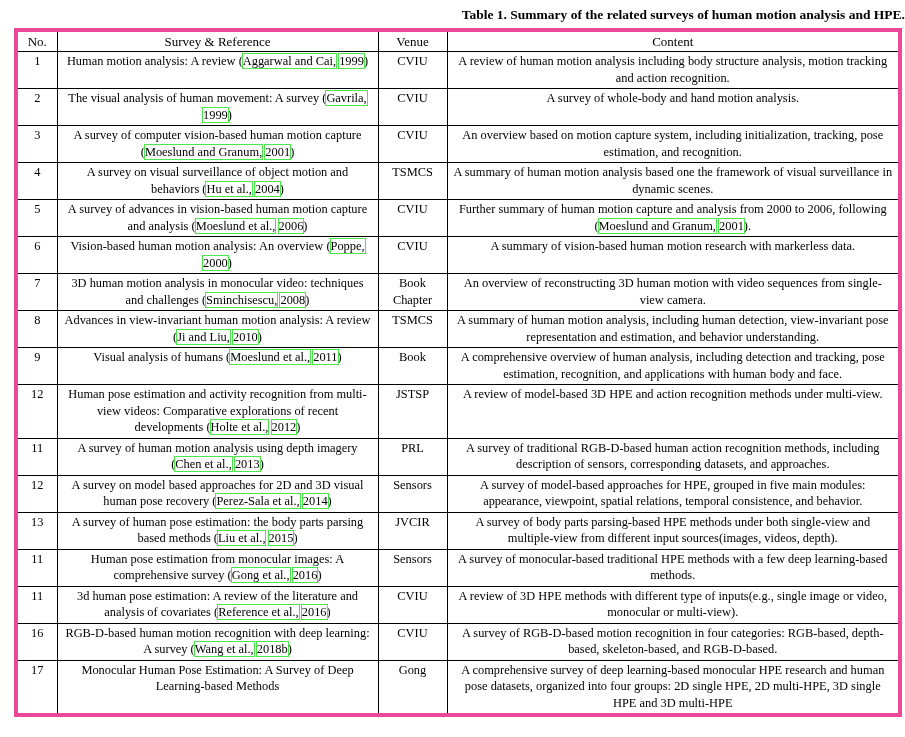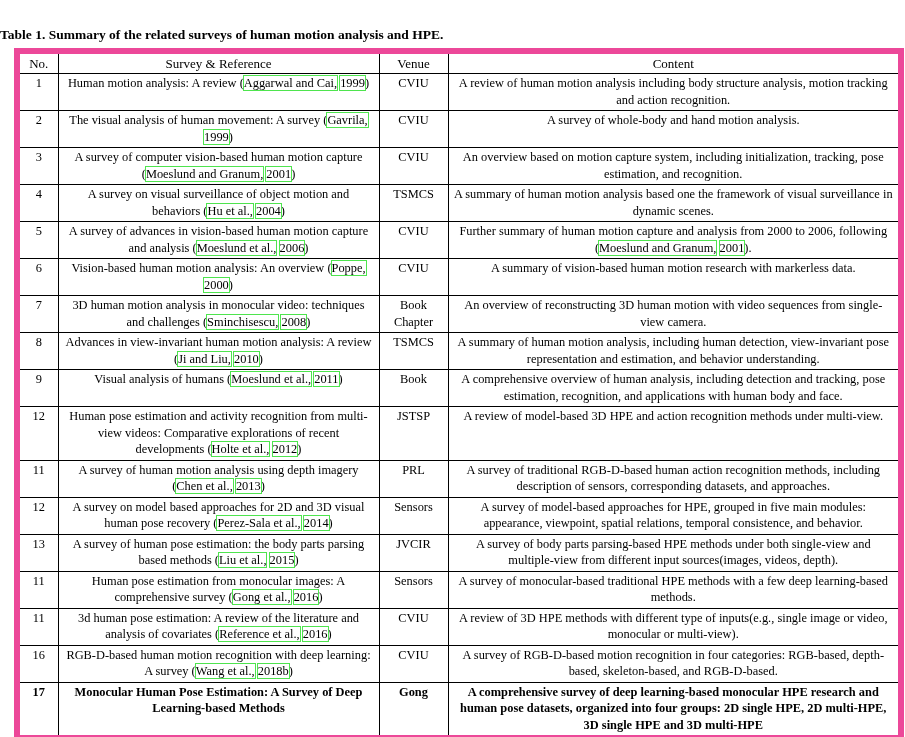--- a/index.html
+++ b/index.html
@@ -10,50 +10,49 @@
   #page {
     position: relative;
     width: 905px;
     height: 737px;
     background: #ffffff;
     font-family: "Liberation Serif", "DejaVu Serif", serif;
     color: #000000;
     overflow: hidden;
   }
   .table-title {
-    text-align: left;
+    text-align: right;
     font-weight: bold;
     font-size: 13.5px;
     padding-top: 7px;
     padding-bottom: 5px;
-    margin-top: 20px;
   }
   table.surveys {
     border-collapse: collapse;
     table-layout: fixed;
     width: 884px;
     margin-left: 14px;
-    border: 6px solid #ec4899;
+    border: 4px solid #ec4899;
   }
   table.surveys th, table.surveys td {
     border: 1px solid #000000;
     text-align: center;
     vertical-align: top;
     padding: 1px 5px 2px 5px;
     font-size: 12.4px;
     line-height: 1.33;
     word-wrap: break-word;
   }
   table.surveys th {
     font-weight: normal;
     font-size: 13px;
     padding: 1px 2px;
   }
   tr.bold-row td {
-    font-weight: bold;
+    font-weight: normal;
   }
   .linkbox {
     outline: 1.5px solid #4ee44e;
     outline-offset: 0px;
     cursor: pointer;
     text-align: right;
   }
 </style>
 </head>
 <body>

